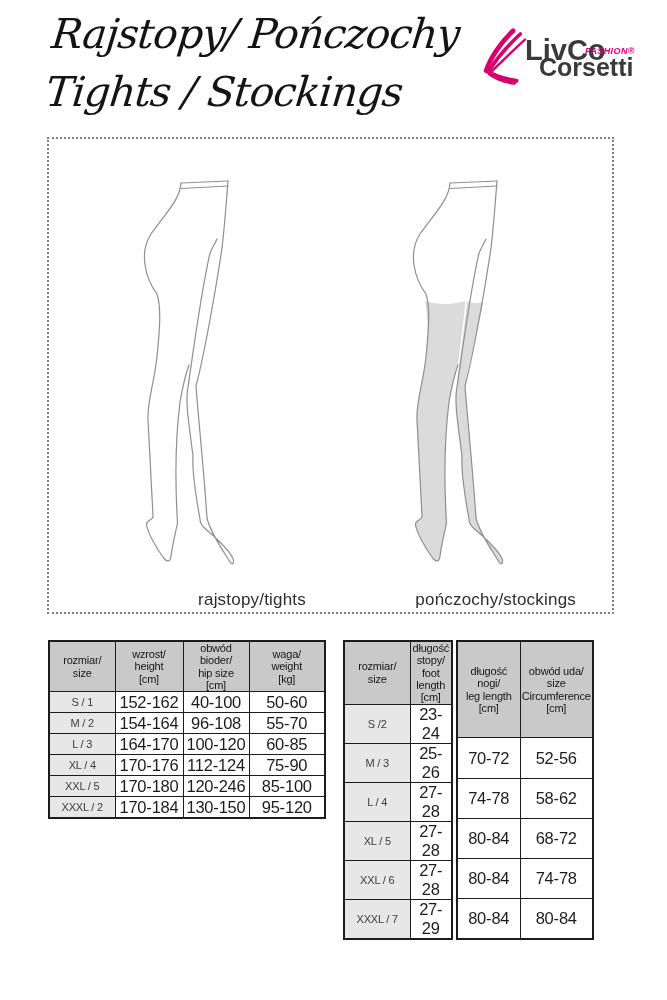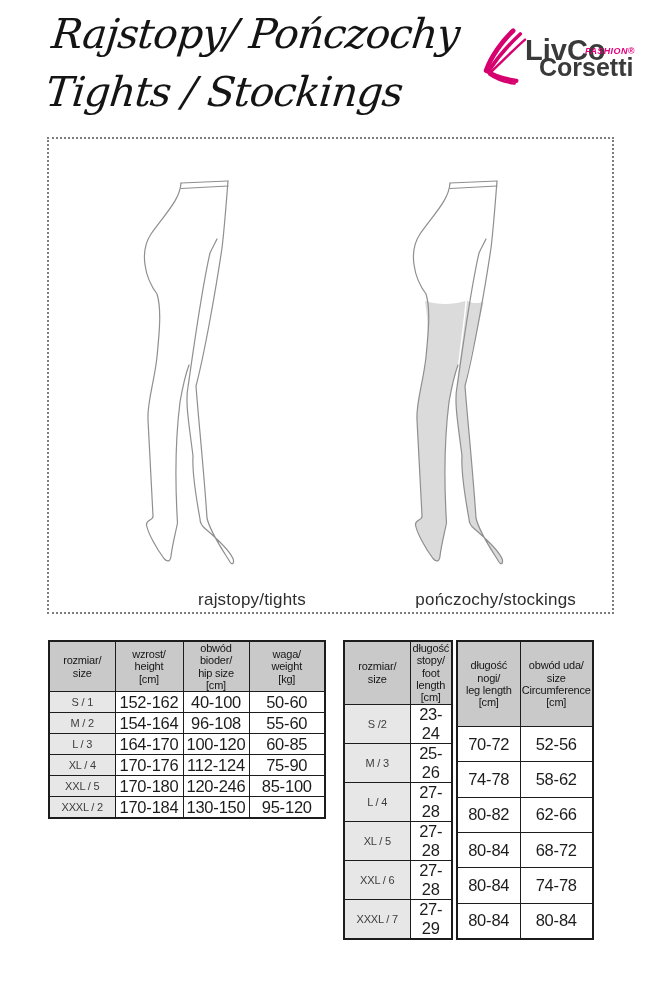--- a/index.html
+++ b/index.html
@@ -123,21 +123,21 @@
     <tr>
       <td class="size">S / 1</td>
       <td>152-162</td>
       <td>40-100</td>
       <td>50-60</td>
     </tr>
     <tr>
       <td class="size">M / 2</td>
       <td>154-164</td>
       <td>96-108</td>
-      <td>55-60</td>
+      <td>55-70</td>
     </tr>
     <tr>
       <td class="size">L / 3</td>
       <td>164-170</td>
       <td>100-120</td>
       <td>60-85</td>
     </tr>
     <tr>
       <td class="size">XL / 4</td>
       <td>170-176</td>
@@ -208,24 +208,20 @@
       </tr>
       <tr>
         <td>70-72</td>
         <td>52-56</td>
       </tr>
       <tr>
         <td>74-78</td>
         <td>58-62</td>
       </tr>
       <tr>
-        <td>80-82</td>
-        <td>62-66</td>
-      </tr>
-      <tr>
         <td>80-84</td>
         <td>68-72</td>
       </tr>
       <tr>
         <td>80-84</td>
         <td>74-78</td>
       </tr>
       <tr>
         <td>80-84</td>
         <td>80-84</td>

